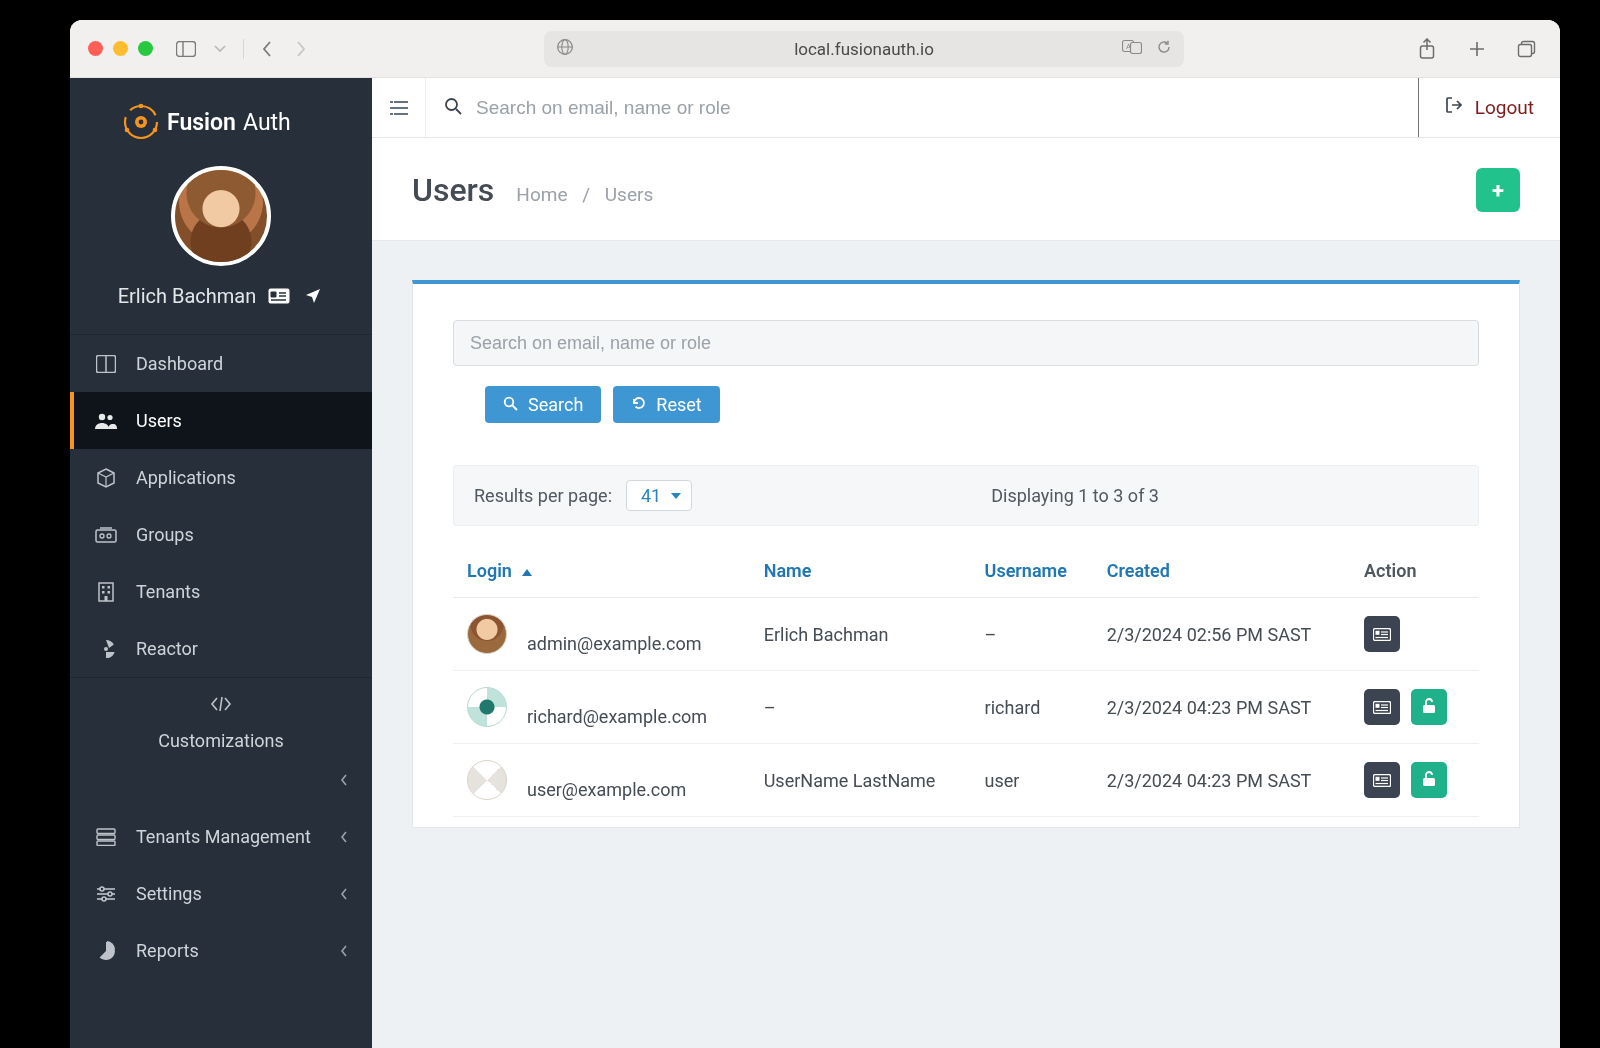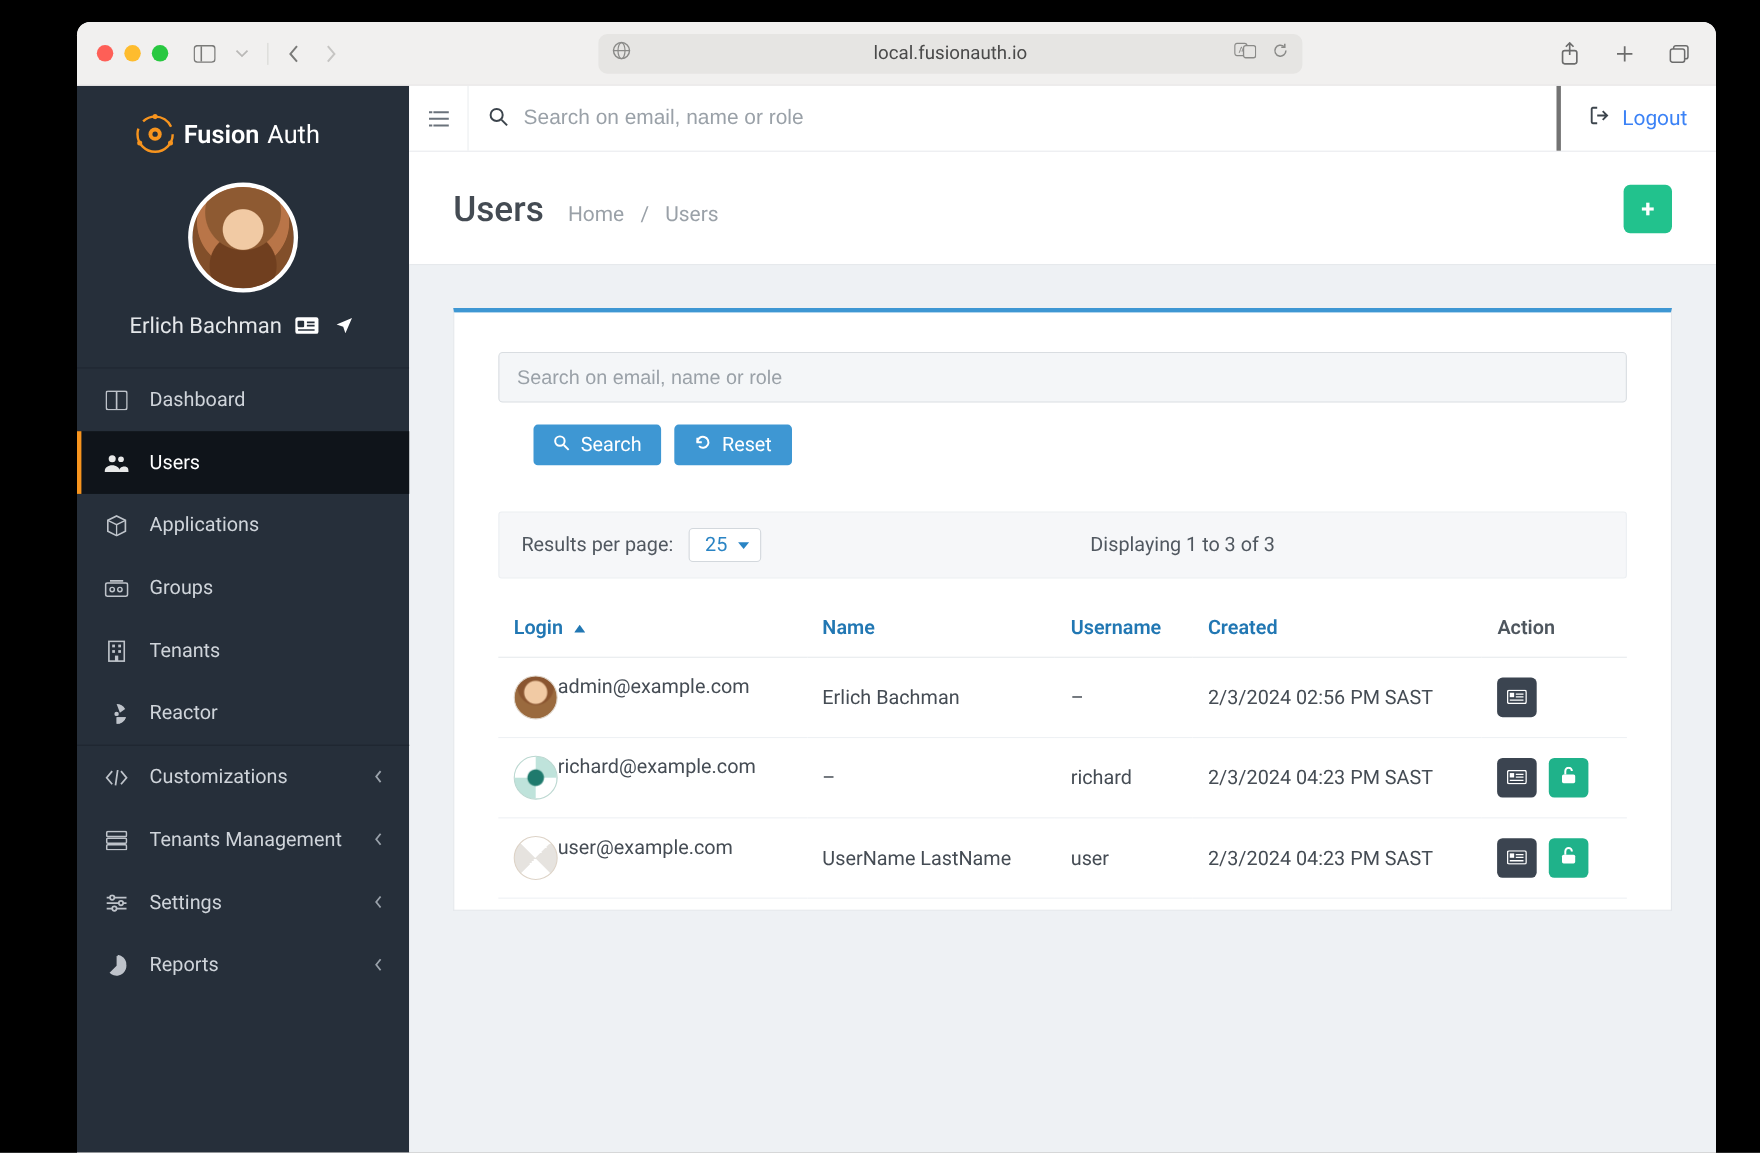--- a/index.html
+++ b/index.html
@@ -81,21 +81,21 @@
   .profile-name-row { margin-top:18px; display:flex; align-items:center; gap:12px; color:#e4e7ea; font-size:20px; }
   .profile-name-row .ic { width:22px; height:18px; display:inline-flex; align-items:center; justify-content:center; }
 
   .nav { list-style:none; }
   .nav li {
     display:flex; align-items:center; gap:18px;
     padding:18px 24px; color:#cfd4da; cursor:pointer;
     position:relative;
   }
   .nav li .chev { margin-left:auto; color:#9aa2ab; }
-  .nav li.sep-before { border-top:1px solid #1e2630; }
+  .nav li.sep-before { border-top:1px solid #1e2630;flex-direction:column; }
   .nav li.active { background:#0f141a; color:#fff; }
   .nav li.active::before{
     content:""; position:absolute; left:0; top:0; bottom:0; width:4px;
     background:#f7941e;
   }
   .nav .nic { width:24px; display:flex; justify-content:center; opacity:.9; }
 
   
   .main { flex:1; display:flex; flex-direction:column; background:#eef1f4; }
 
@@ -115,21 +115,21 @@
     border:none; outline:none; font-size:19px; color:#333;
     background:transparent; flex:1;
   }
   .topbar .search-wrap input::placeholder{color:#9aa1a8;}
   .topbar .help {
     background:#262f3a; color:#fff; display:flex; align-items:center;
     gap:10px; padding:0 24px; font-size:19px;
   }
   .topbar .logout {
     display:flex; align-items:center; gap:12px; padding:0 26px;
-    color:#3b82f6; font-size:19px; border-left:4px solid #737373;
+    color:#7f1d1d; font-size:19px; border-left:1px solid #737373;
   }
 
   
   .page-header {
     background:#fff; padding:30px 40px 28px;
     display:flex; align-items:center; justify-content:space-between;
     box-shadow: 0 1px 0 #e6e9ec;
   }
   .page-header .left { display:flex; align-items:baseline; gap:22px; }
   .page-title { font-size:32px; color:#444b53; font-weight:500; }
@@ -180,21 +180,21 @@
   .table { margin-top:18px; width:100%; border-collapse:collapse; }
   .table th {
     text-align:left; color:#2177b3; font-size:18px; font-weight:600;
     padding:16px 14px; border-bottom:1px solid #e7eaed;
   }
   .table th.action { color:#4e565e; }
   .table td {
     padding:16px 14px; border-bottom:1px solid #eef1f4;
     color:#454c54; font-size:18px; vertical-align:middle;
   }
-  .login-cell { display:flex; align-items:flex-start; }
+  .login-cell { display:flex; align-items:flex-end; gap:20px; }
   .row-av {
     width:40px;height:40px;border-radius:50%;
     background:#e7e0da; position:relative; overflow:hidden; border:1px solid #ddd3c7;
   }
   .row-av.photo{
     background:radial-gradient(circle at 50% 38%, #f1caa4 0 10px, transparent 11px),
                radial-gradient(circle at 50% 25%, #8a5530 0 16px, transparent 17px),
                #9a6a3e;
   }
   .row-av.pattern1{
@@ -520,21 +520,21 @@
                     <path d="M3 7a5 5 0 1 1 1.5 3.6" fill="none" stroke="#fff" stroke-width="1.8"></path>
                     <path d="M3 3v4h4" fill="none" stroke="#fff" stroke-width="1.8"></path>
                   </svg></span>
               <span>Reset</span>
             </div>
           </div>
 
           <div class="meta-bar">
             <span>Results per page:</span>
             <span class="sel">
-              <span>25</span>
+              <span>41</span>
             </span>
             <span class="display-text">Displaying 1 to 3 of 3</span>
           </div>
 
           <table class="table">
             <thead>
               <tr>
                 <th>
                   <span>Login</span>
                   <span class="sort-caret"><svg width="10" height="8" viewBox="0 0 10 8">

